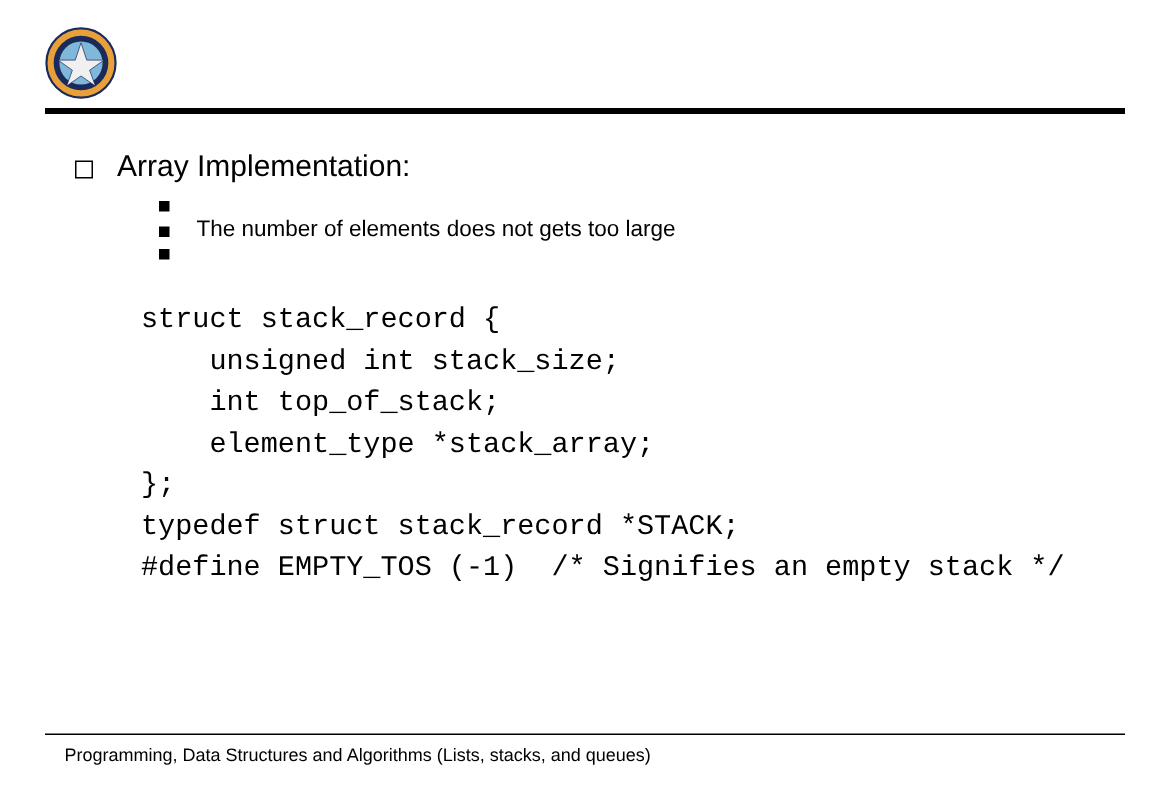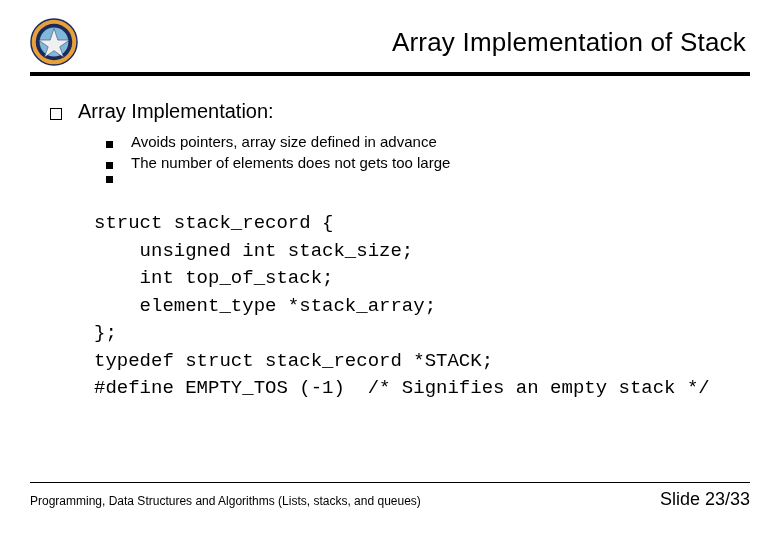--- a/index.html
+++ b/index.html
@@ -94,52 +94,51 @@
     right: 30px;
     bottom: 30px;
     border-top: 1.5px solid #000;
     padding-top: 6px;
     display: flex;
     justify-content: space-between;
     align-items: baseline;
   }
   .footer-left {
     font-size: 12px;
+    margin-left: 13px;
   }
   .footer-right {
     font-size: 18px;
   }
 </style>
 </head>
 <body>
 
 <div class="slide">
 
   <div class="header">
     <div class="logo">
       <svg viewBox="0 0 100 100">
         <circle cx="50" cy="50" r="48" fill="#e8a13a" stroke="#1a2a5a" stroke-width="3"></circle>
         <circle cx="50" cy="50" r="38" fill="#1a2a5a"></circle>
         <circle cx="50" cy="50" r="30" fill="#7fb8d8"></circle>
         <path d="M50 22 L58 46 L82 46 L62 60 L70 82 L50 68 L30 82 L38 60 L18 46 L42 46 Z" fill="#f0f0f0" stroke="#1a2a5a" stroke-width="1"></path>
       </svg>
     </div>
-    <div class="title">Array Implementation of Stack</div>
   </div>
 
   <div class="content">
 
     <div class="h1-item">
       <span class="sq-bullet"></span>
       <span class="h1-label">Array Implementation:</span>
     </div>
     <div class="sub-list">
       <div class="sub-item">
         <span class="sm-bullet"></span>
-        <span class="sub-text">Avoids pointers, array size defined in advance</span>
       </div>
       <div class="sub-item">
         <span class="sm-bullet"></span>
         <span class="sub-text">The number of elements does not gets too large</span>
       </div>
       <div class="sub-item">
         <span class="sm-bullet"></span>
       </div>
     </div>
 
@@ -148,16 +147,15 @@
     int top_of_stack;
     element_type *stack_array;
 };
 typedef struct stack_record *STACK;
 #define EMPTY_TOS (-1)  /* Signifies an empty stack */</div>
 
   </div>
 
   <div class="footer">
     <div class="footer-left">Programming, Data Structures and Algorithms  (Lists, stacks, and queues)</div>
-    <div class="footer-right">Slide 23/33</div>
   </div>
 
 </div>
 
 </body></html>

